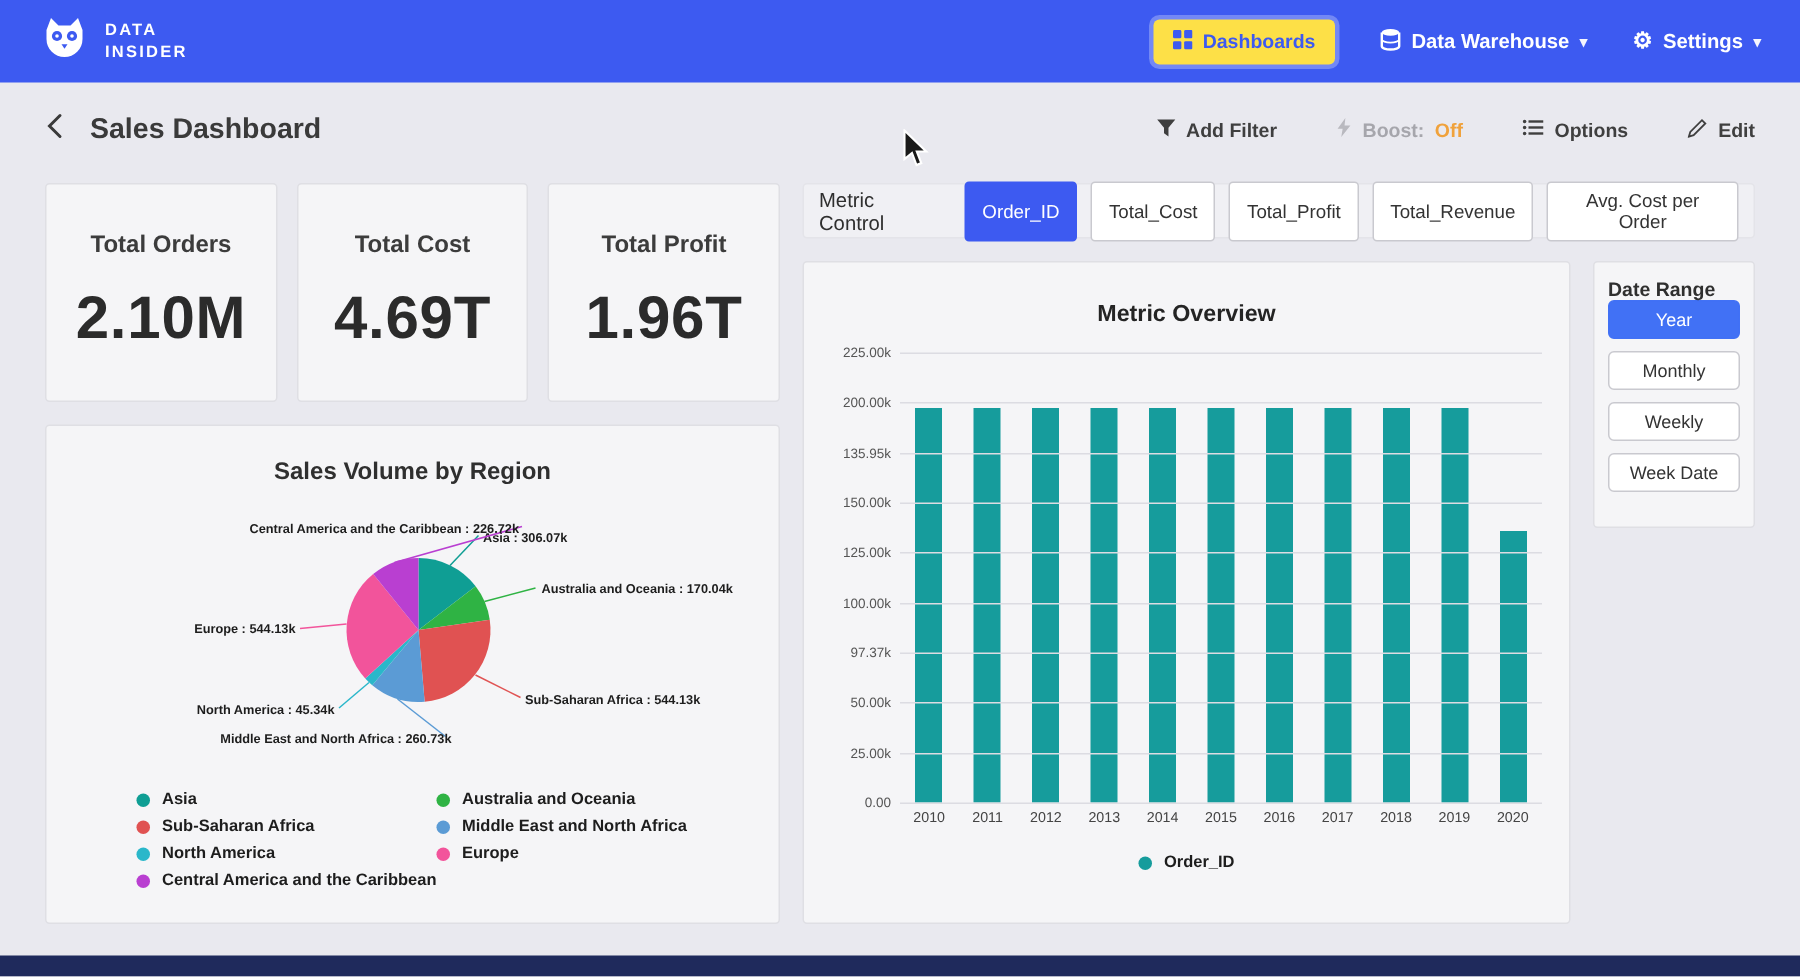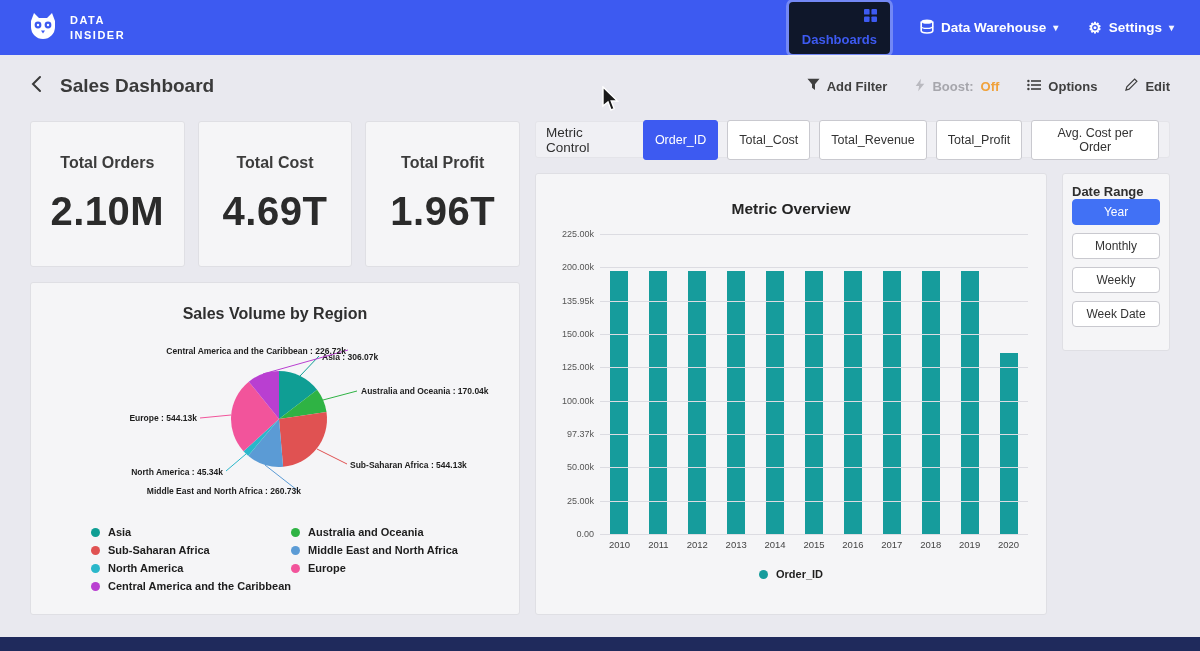--- a/index.html
+++ b/index.html
@@ -8,30 +8,30 @@
     width:1200px; height:651px; position:relative; overflow:hidden;
     background:#e9e9ef; font-family:"Liberation Sans", sans-serif; color:#333;
   }
   button { font-family:inherit; cursor:pointer; }
 
   
   .navbar { height:55px; background:#3d5af1; display:flex; align-items:center; justify-content:space-between; padding:0 26px; }
   .brand { display:flex; align-items:center; gap:10px; color:#fff; }
   .brand-text { display:flex; flex-direction:column; font-size:11px; font-weight:bold; letter-spacing:1.5px; line-height:1.35; }
   .nav-right { display:flex; align-items:center; gap:30px; color:#fff; }
-  .dash-btn { background:#0f172a; color:#3d5af1; border:0; border-radius:4px; padding:7px 13px; font-weight:bold; font-size:13px; display:flex; gap:7px; align-items:flex-end; box-shadow:0 0 0 3px rgba(255,255,255,0.28);flex-direction:column; }
+  .dash-btn { background:#fde047; color:#3d5af1; border:0; border-radius:4px; padding:7px 13px; font-weight:bold; font-size:13px; display:flex; gap:7px; align-items:flex-start; box-shadow:0 0 0 3px rgba(255,255,255,0.28); }
   .nav-item { display:flex; align-items:center; gap:7px; font-size:13.5px; font-weight:600; cursor:pointer; }
   .chev { font-size:10px; opacity:.95; }
   .gear-glyph { font-size:15px; line-height:1; }
 
   
   .page-header { display:flex; justify-content:space-between; align-items:center; padding:20px 30px 14px; }
   .ph-left { display:flex; gap:18px; align-items:center; }
   .ph-title { font-size:19px; font-weight:bold; color:#3a3a3a; }
-  .ph-actions { display:flex; gap:28px; align-items:center; font-size:13px; color:#3f3f3f; font-weight:600; }
+  .ph-actions { display:flex; gap:40px; align-items:center; font-size:13px; color:#3f3f3f; font-weight:600; }
   .action { display:flex; gap:7px; align-items:center; cursor:pointer; }
   .boost-label { color:#a6a6ac; }
   .boost-state { font-weight:bold; }
 
   
   .main { display:flex; padding:10px 30px 0; gap:15px; }
   .left-col { flex:0 0 490px; width:490px; display:flex; flex-direction:column; gap:15px; }
   .right-col { flex:1; display:flex; flex-direction:column; gap:15px; }
 
   .card { background:#f5f5f7; border:1px solid #dfdfe4; border-radius:3px; }
@@ -266,22 +266,22 @@
         </div>
     </div>
   </section>
 
   <section class="right-col">
     <div class="metric-bar">
       <span class="metric-label">Metric Control</span>
       <span style="display:flex;gap:9px;">
           <button class="metric-btn selected">Order_ID</button>
           <button class="metric-btn">Total_Cost</button>
+          <button class="metric-btn">Total_Profit</button>
           <button class="metric-btn">Total_Revenue</button>
-          <button class="metric-btn">Total_Profit</button>
           <button class="metric-btn">Avg. Cost per Order</button>
         </span>
     </div>
 
     <div class="chart-row">
       <div class="card chart-card">
         <div class="chart-title">Metric Overview</div>
         <div class="bar-chart">
           <div class="bar-yaxis">
               <div class="ytick" style="top: 100%;">0.00</div>

